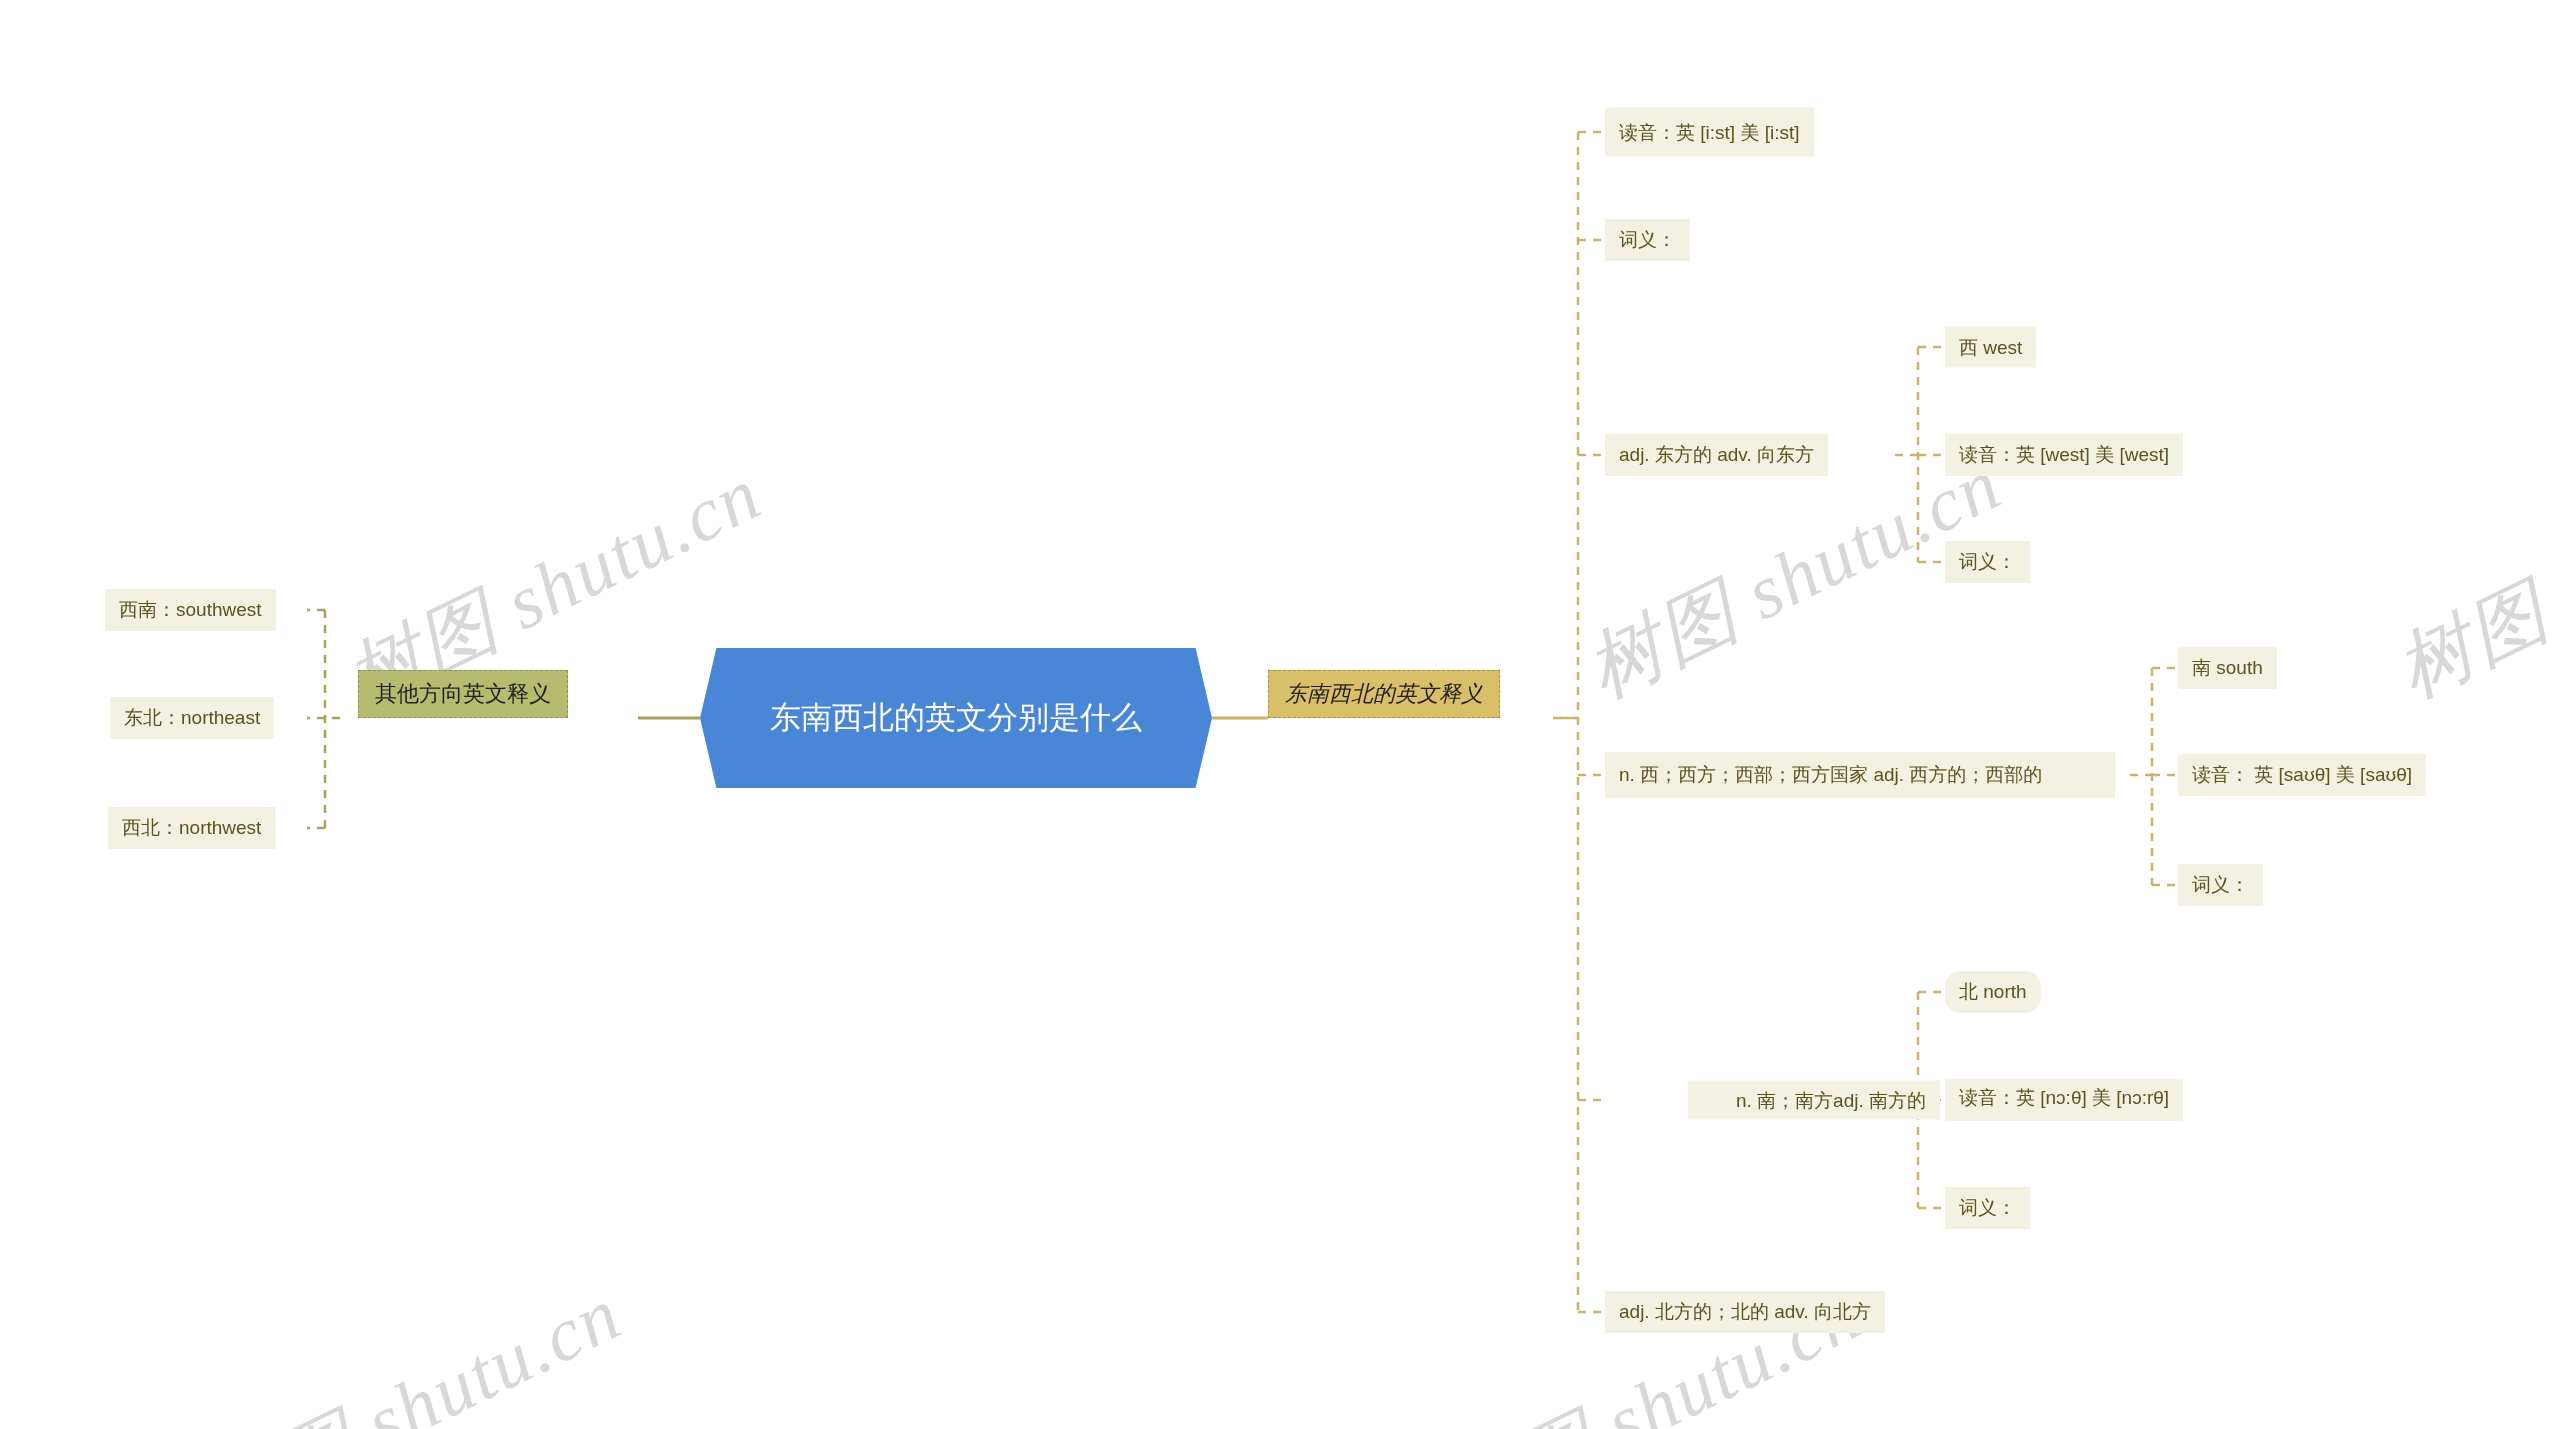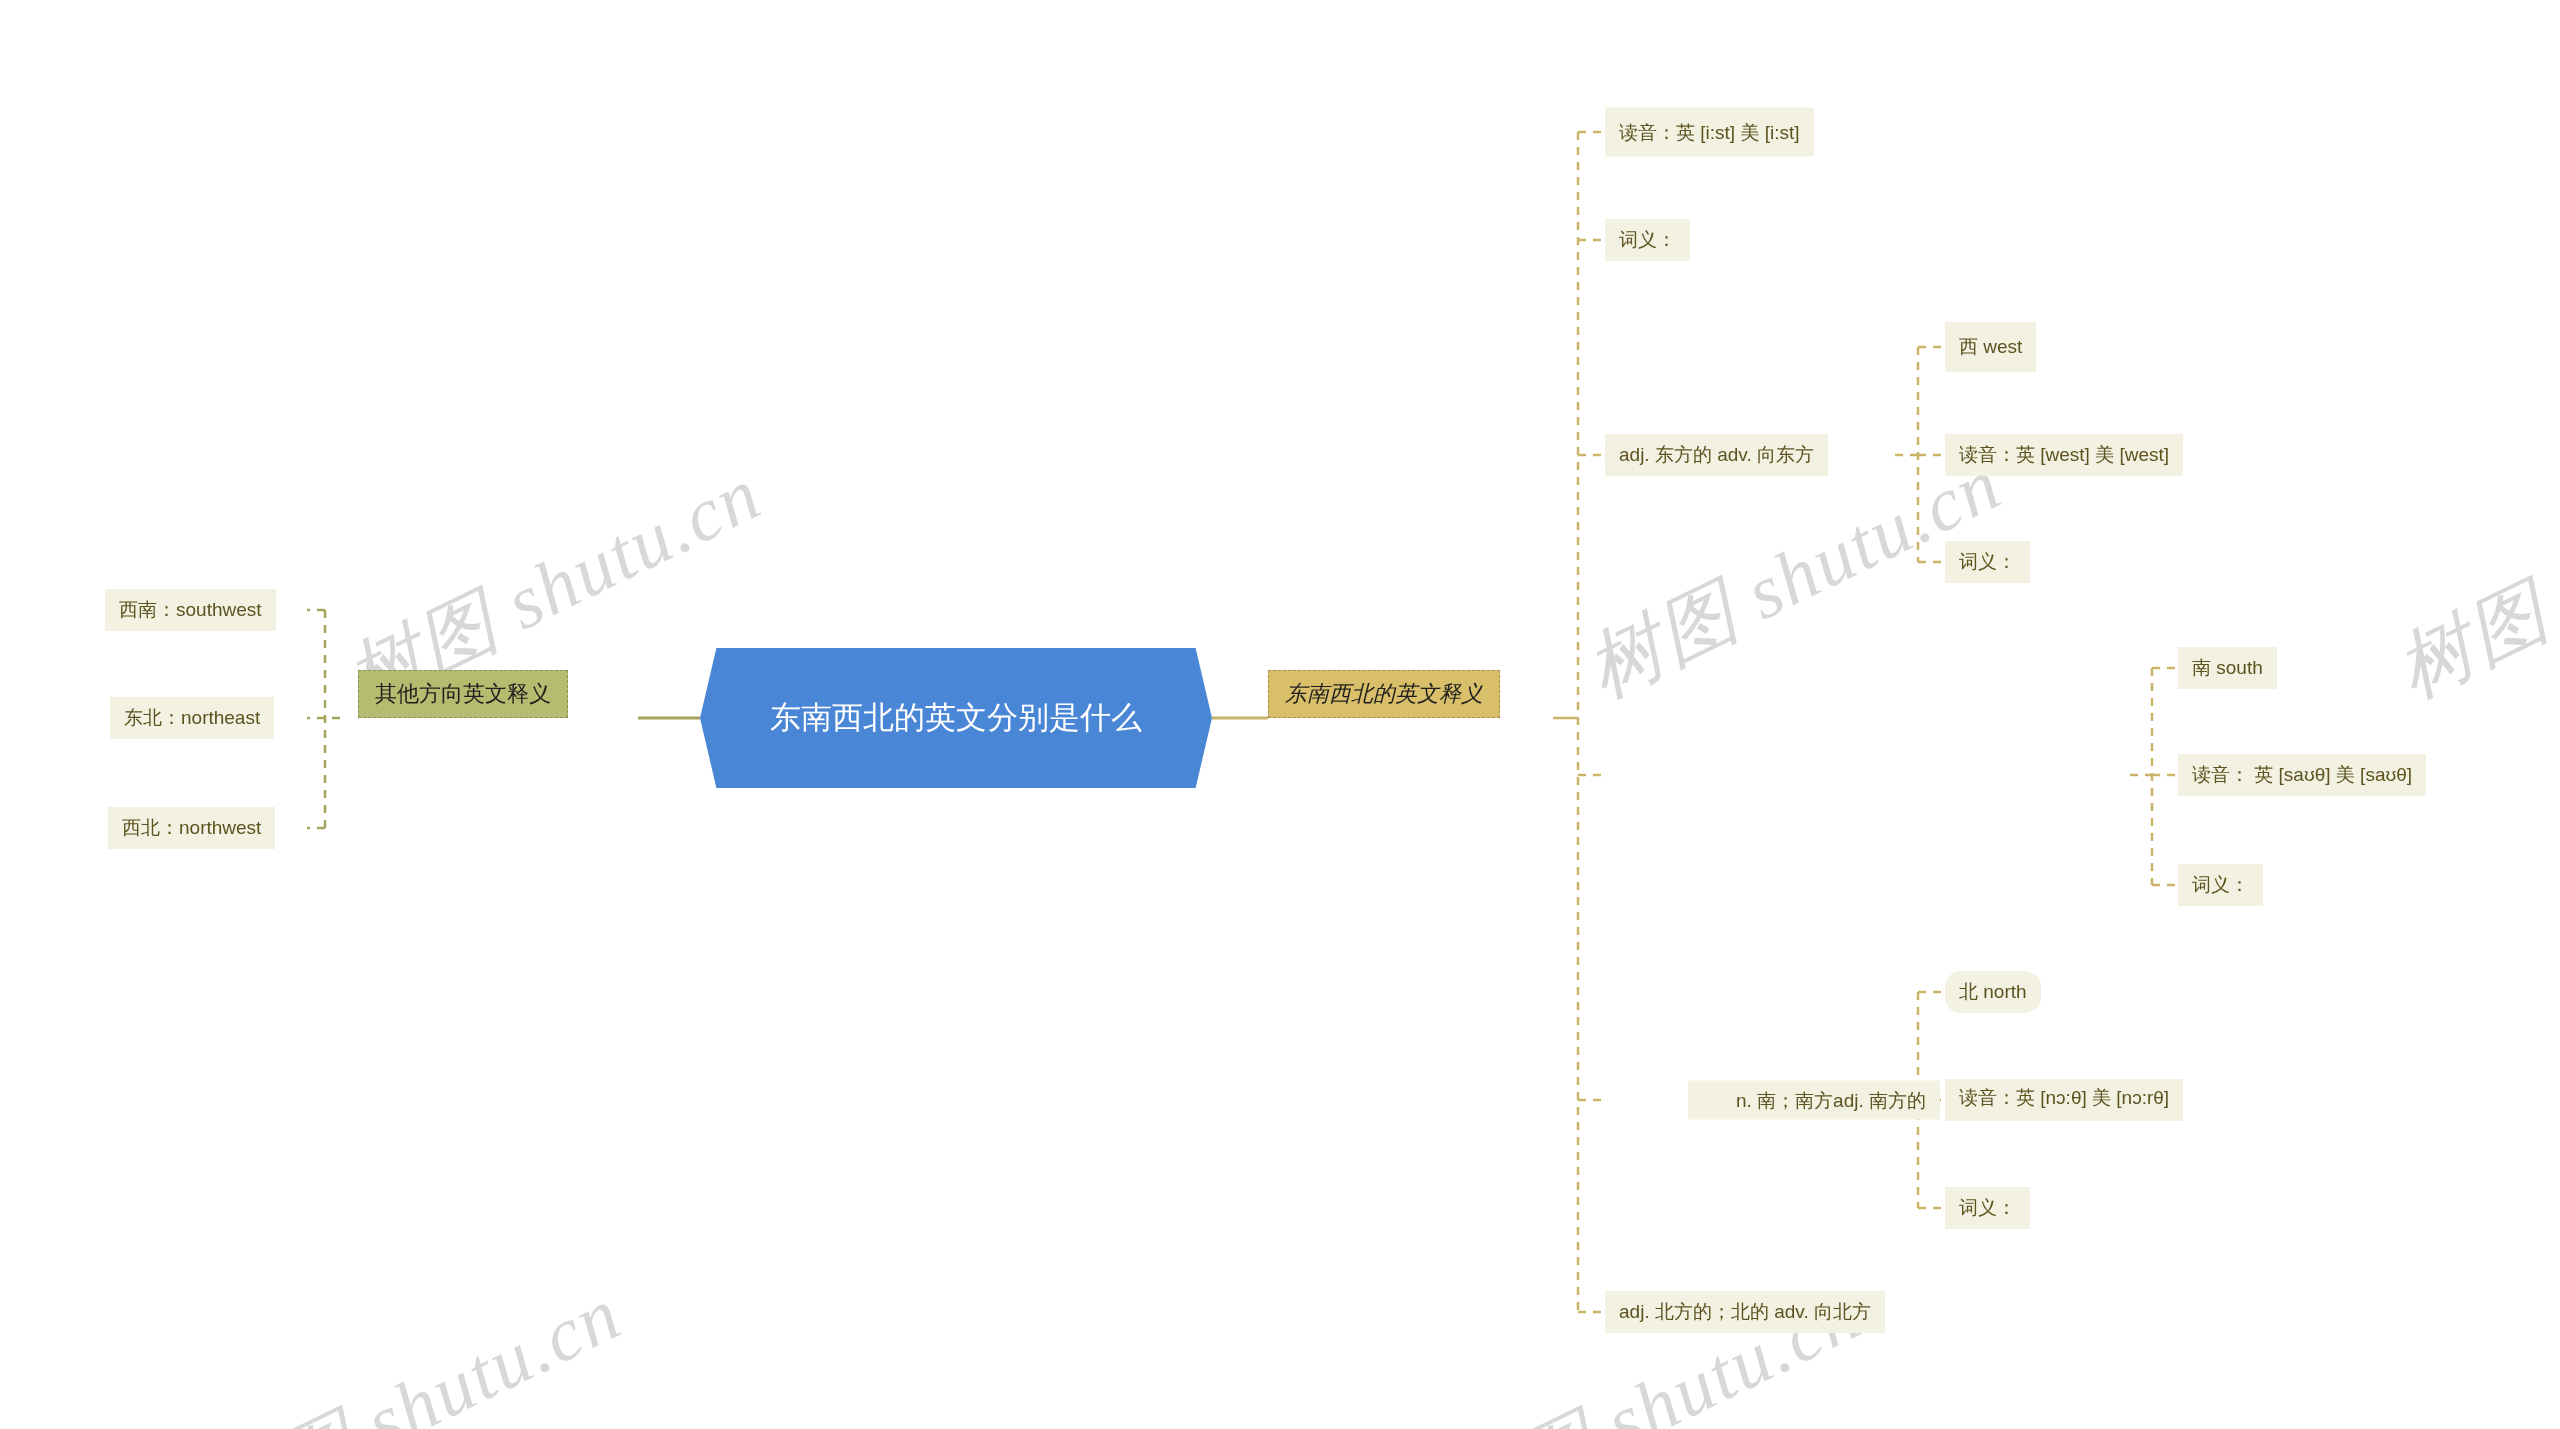--- a/index.html
+++ b/index.html
@@ -171,30 +171,33 @@
   </div>
 
   <div class="node node-leaf" style="left:1605px; top:240px; transform:translateY(-50%); height:42px;">
     <span class="node-label">词义：</span>
   </div>
 
   <div class="node node-leaf" style="left:1605px; top:455px; transform:translateY(-50%); height:42px;">
     <span class="node-label">adj. 东方的 adv. 向东方</span>
   </div>
 
-  <div class="node node-leaf" style="left:1945px; top:347px; transform:translateY(-50%); height:50px;">
+  <div class="node node-leaf" style="left:1945px; top:347px; transform:translateY(-50%); height:41px;">
     <span class="node-label">西 west</span>
   </div>
   <div class="node node-leaf" style="left:1945px; top:455px; transform:translateY(-50%); height:42px;">
     <span class="node-label">读音：英 [west] 美 [west]</span>
   </div>
   <div class="node node-leaf" style="left:1945px; top:562px; transform:translateY(-50%); height:42px;">
     <span class="node-label">词义：</span>
   </div>
 
+  <div class="node node-leaf two-line" style="left:1605px; top:775px; transform:translateY(-50%); width:510px;">
+    <span class="node-label">n. 西；西方；西部；西方国家 adj. 西方的；西部的</span>
+  </div>
 
   <div class="node node-leaf" style="left:2178px; top:668px; transform:translateY(-50%); height:42px;">
     <span class="node-label">南 south</span>
   </div>
   <div class="node node-leaf" style="left:2178px; top:775px; transform:translateY(-50%); height:42px;">
     <span class="node-label">读音： 英 [saʊθ] 美 [saʊθ]</span>
   </div>
   <div class="node node-leaf" style="left:2178px; top:885px; transform:translateY(-50%); height:42px;">
     <span class="node-label">词义：</span>
   </div>

